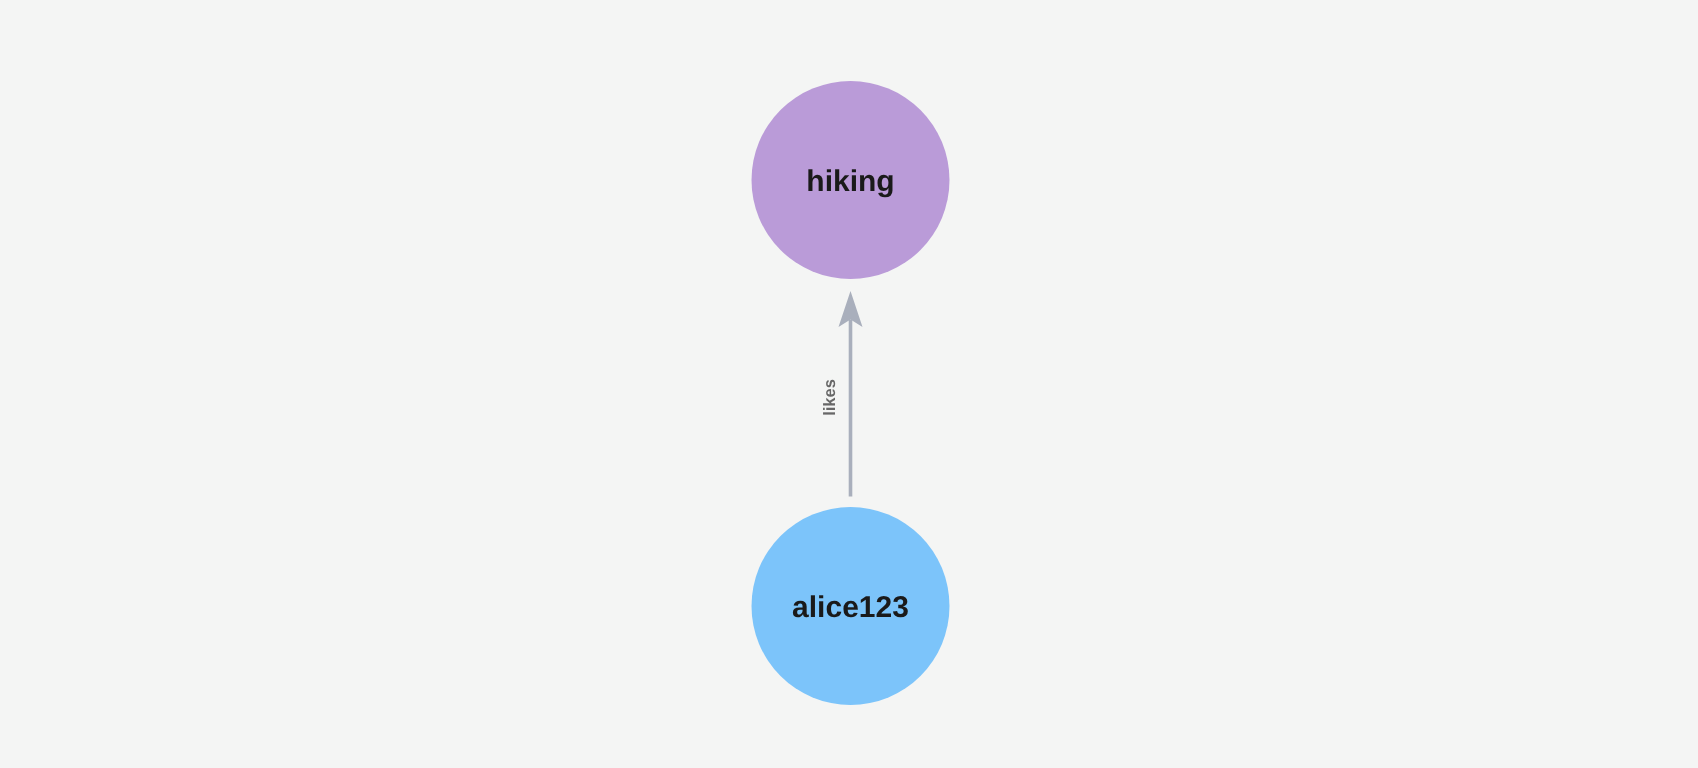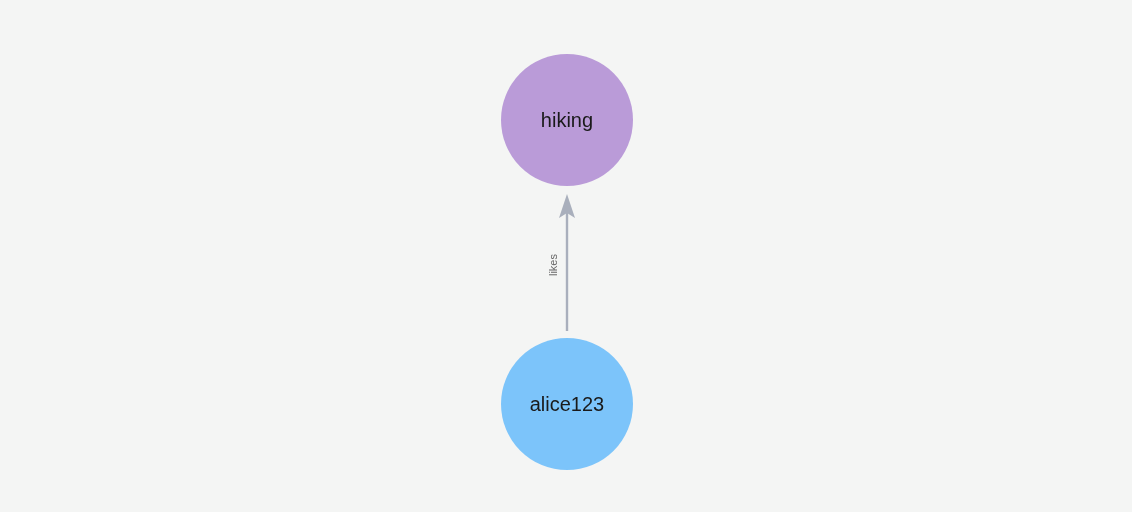--- a/index.html
+++ b/index.html
@@ -13,20 +13,21 @@
     font-family: "Liberation Sans", sans-serif;
     overflow: hidden;
     position: relative;
   }
   #graph-canvas {
     position: absolute;
     left: 0;
     top: 0;
     width: 1076px;
     height: 512px;
+    font-weight: bold;
   }
   .graph-svg {
     display: block;
     width: 1132px;
     height: 512px;
   }
   .node-circle {
     stroke: none;
   }
   .node-label {

